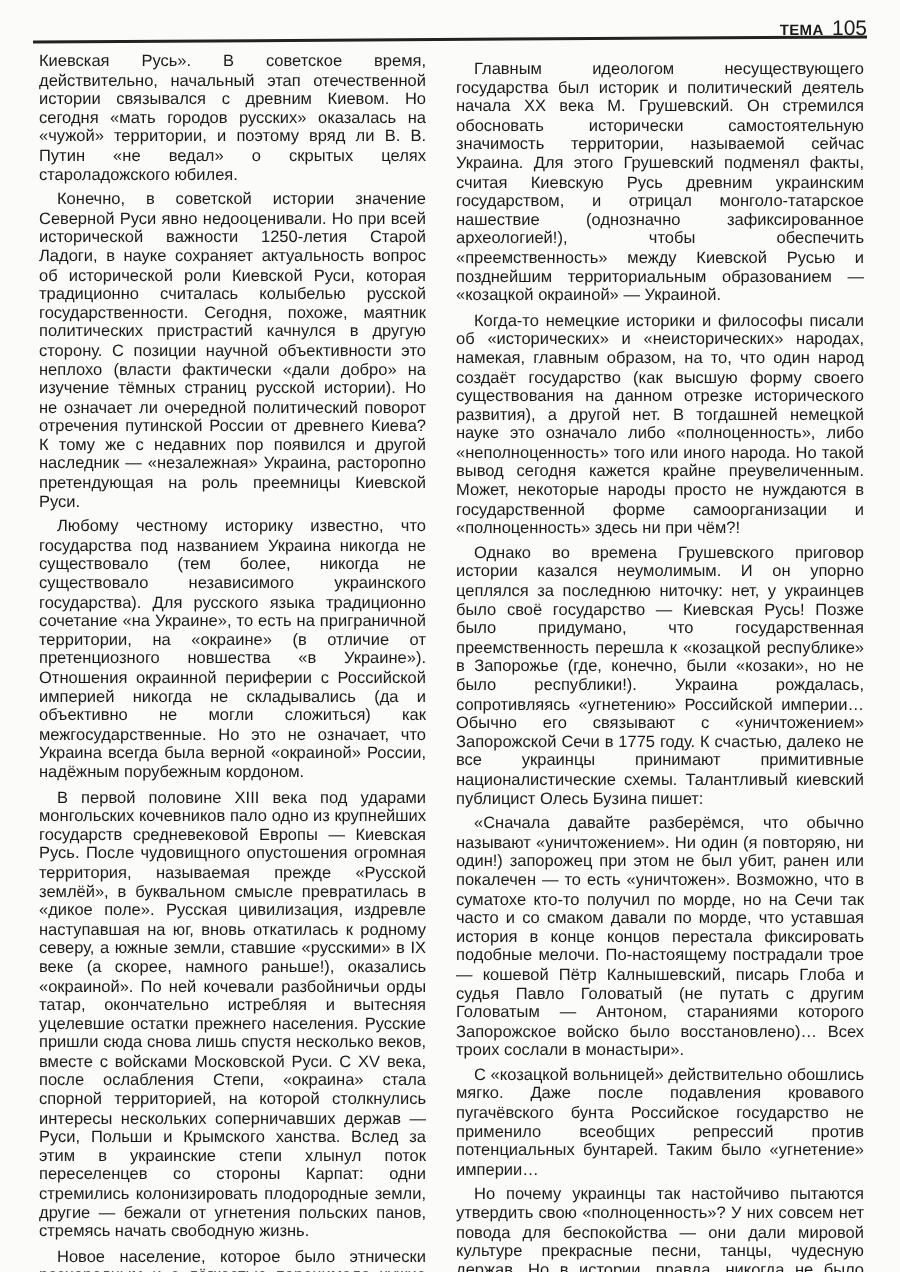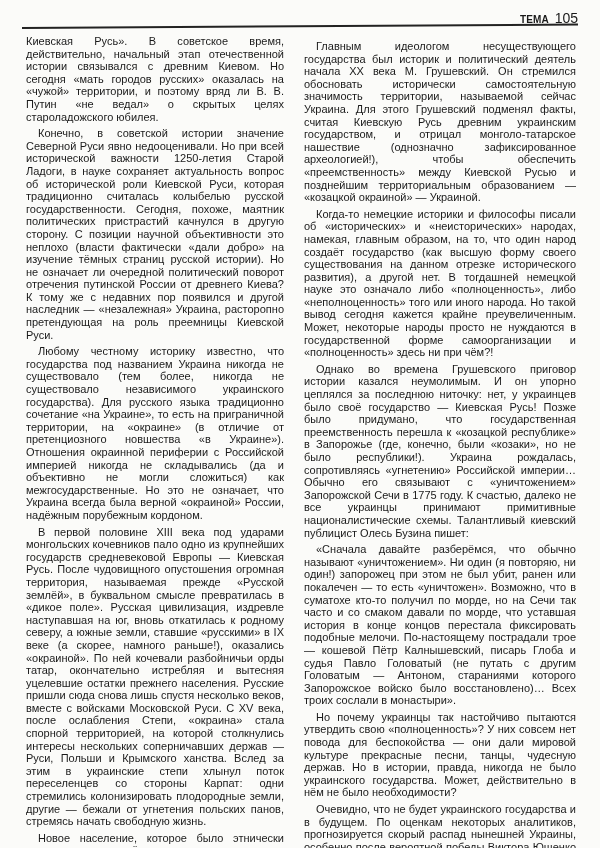--- a/index.html
+++ b/index.html
@@ -56,15 +56,16 @@
   <p>Любому честному историку известно, что государства под названием Украина никогда не существовало (тем более, никогда не существовало независимого украинского государства). Для русского языка традиционно сочетание «на Украине», то есть на приграничной территории, на «окраине» (в отличие от претенциозного новшества «в Украине»). Отношения окраинной периферии с Российской империей никогда не складывались (да и объективно не могли сложиться) как межгосударственные. Но это не означает, что Украина всегда была верной «окраиной» России, надёжным порубежным кордоном.</p>
   <p>В первой половине XIII века под ударами монгольских кочевников пало одно из крупнейших государств средневековой Европы — Киевская Русь. После чудовищного опустошения огромная территория, называемая прежде «Русской землёй», в буквальном смысле превратилась в «дикое поле». Русская цивилизация, издревле наступавшая на юг, вновь откатилась к родному северу, а южные земли, ставшие «русскими» в IX веке (а скорее, намного раньше!), оказались «окраиной». По ней кочевали разбойничьи орды татар, окончательно истребляя и вытесняя уцелевшие остатки прежнего населения. Русские пришли сюда снова лишь спустя несколько веков, вместе с войсками Московской Руси. С XV века, после ослабления Степи, «окраина» стала спорной территорией, на которой столкнулись интересы нескольких соперничавших держав — Руси, Польши и Крымского ханства. Вслед за этим в украинские степи хлынул поток переселенцев со стороны Карпат: одни стремились колонизировать плодородные земли, другие — бежали от угнетения польских панов, стремясь начать свободную жизнь.</p>
   <p>Новое население, которое было этнически разнородным и с лёгкостью перенимало чужие обычаи, стало называться «козаками». Стоит признать, что «козачество» играло определённую политическую роль на украинской территории, принимая участие в русских и польских внешнеполитических интригах. Но украинские националисты даже в «козацких кошах» (от татарск. «кеше» — человек) видели прообраз государственности.</p>
 </div>
 
 <div class="column col-right">
   <p>Главным идеологом несуществующего государства был историк и политический деятель начала XX века М. Грушевский. Он стремился обосновать исторически самостоятельную значимость территории, называемой сейчас Украина. Для этого Грушевский подменял факты, считая Киевскую Русь древним украинским государством, и отрицал монголо-татарское нашествие (однозначно зафиксированное археологией!), чтобы обеспечить «преемственность» между Киевской Русью и позднейшим территориальным образованием — «козацкой окраиной» — Украиной.</p>
   <p>Когда-то немецкие историки и философы писали об «исторических» и «неисторических» народах, намекая, главным образом, на то, что один народ создаёт государство (как высшую форму своего существования на данном отрезке исторического развития), а другой нет. В тогдашней немецкой науке это означало либо «полноценность», либо «неполноценность» того или иного народа. Но такой вывод сегодня кажется крайне преувеличенным. Может, некоторые народы просто не нуждаются в государственной форме самоорганизации и «полноценность» здесь ни при чём?!</p>
   <p>Однако во времена Грушевского приговор истории казался неумолимым. И он упорно цеплялся за последнюю ниточку: нет, у украинцев было своё государство — Киевская Русь! Позже было придумано, что государственная преемственность перешла к «козацкой республике» в Запорожье (где, конечно, были «козаки», но не было республики!). Украина рождалась, сопротивляясь «угнетению» Российской империи… Обычно его связывают с «уничтожением» Запорожской Сечи в 1775 году. К счастью, далеко не все украинцы принимают примитивные националистические схемы. Талантливый киевский публицист Олесь Бузина пишет:</p>
   <p>«Сначала давайте разберёмся, что обычно называют «уничтожением». Ни один (я повторяю, ни один!) запорожец при этом не был убит, ранен или покалечен — то есть «уничтожен». Возможно, что в суматохе кто-то получил по морде, но на Сечи так часто и со смаком давали по морде, что уставшая история в конце концов перестала фиксировать подобные мелочи. По-настоящему пострадали трое — кошевой Пётр Калнышевский, писарь Глоба и судья Павло Головатый (не путать с другим Головатым — Антоном, стараниями которого Запорожское войско было восстановлено)… Всех троих сослали в монастыри».</p>
+  <p>С «козацкой вольницей» действительно обошлись мягко. Даже после подавления кровавого пугачёвского бунта Российское государство не применило всеобщих репрессий против потенциальных бунтарей. Таким было «угнетение» империи…</p>
   <p>Но почему украинцы так настойчиво пытаются утвердить свою «полноценность»? У них совсем нет повода для беспокойства — они дали мировой культуре прекрасные песни, танцы, чудесную держав. Но в истории, правда, никогда не было украинского государства. Может, действительно в нём не было необходимости?</p>
   <p>Очевидно, что не будет украинского государства и в будущем. По оценкам некоторых аналитиков, прогнозируется скорый распад нынешней Украины, особенно после вероятной победы Виктора Ющенко на грядущих «президентских выбо-</p>
 </div>
 
 </body></html>

